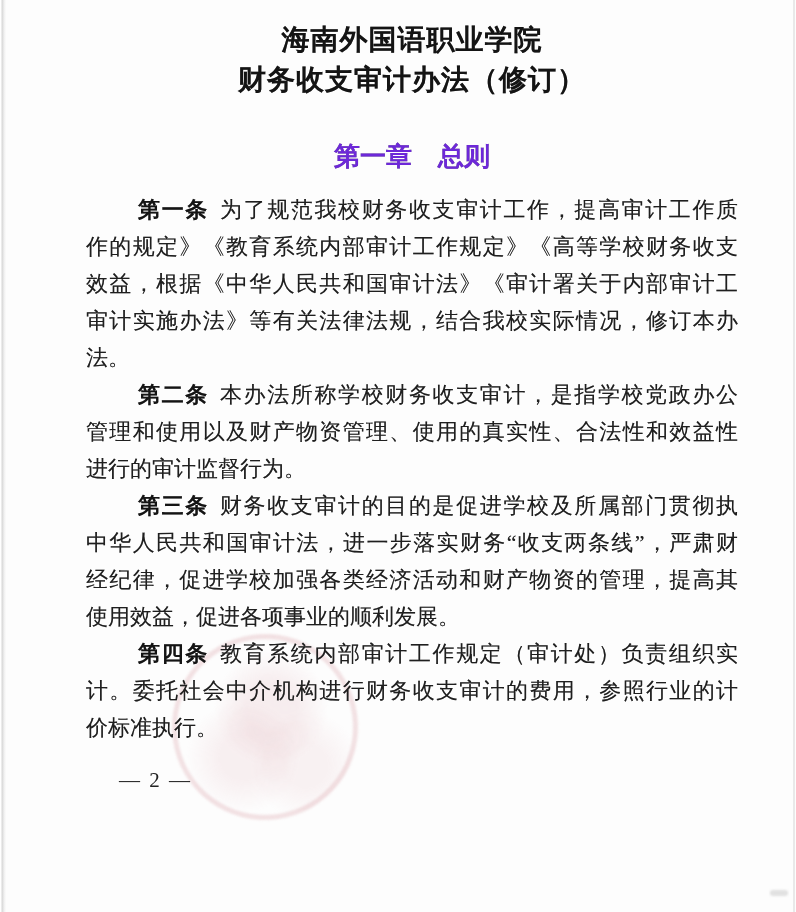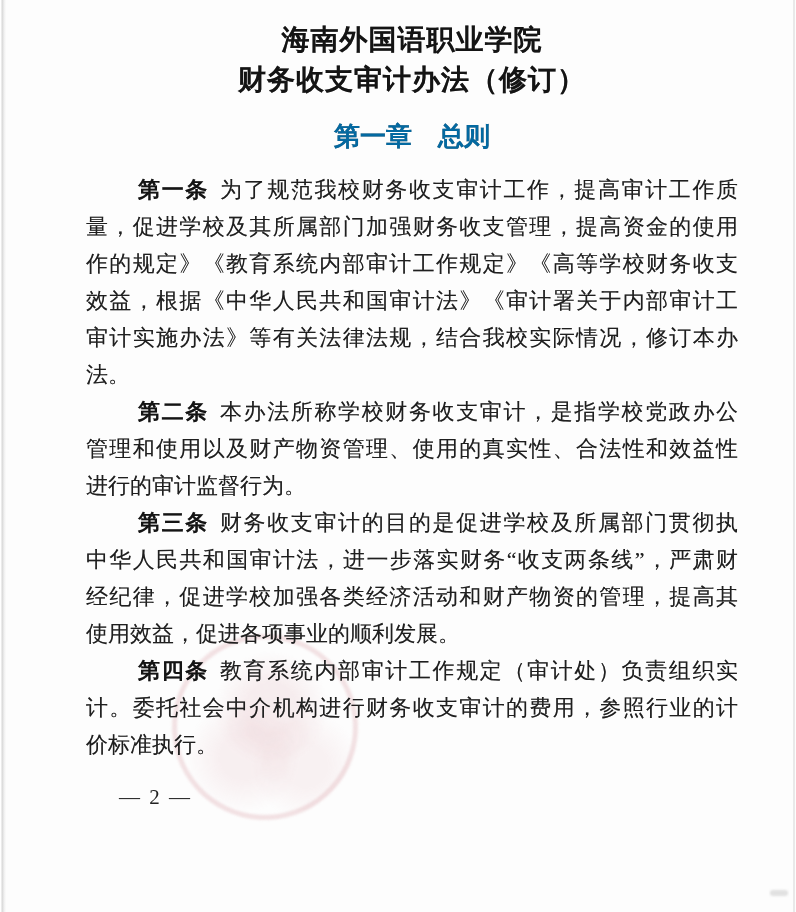--- a/index.html
+++ b/index.html
@@ -42,26 +42,26 @@
   .title-block {
     text-align: center;
     font-size: 28px;
     line-height: 40px;
     font-weight: bold;
     letter-spacing: 1px;
     color: #141414;
     text-shadow: 0 0 0.6px rgba(0,0,0,0.55);
   }
   .chapter-heading {
-    margin-top: 20px;
+    margin-top: 40px;
     text-align: center;
     font-size: 26px;
     line-height: 34px;
     font-weight: bold;
-    color: #0369a1;
+    color: #6d28d9;
     text-shadow: 0 0 0.5px rgba(0,0,0,0.5);
   }
   .doc-body {
     margin-top: 17px;
     font-size: 22px;
     text-shadow: 0 0 0.4px rgba(20,20,20,0.45);
   }
   .doc-line {
     line-height: 37px;
     height: 37px;
@@ -116,21 +116,20 @@
   <div class="title-block">
     <div>海南外国语职业学院</div>
     <div>财务收支审计办法（修订）</div>
   </div>
 
   <div class="chapter-heading">第一章　总则</div>
 
   <div class="doc-body">
 
     <div class="doc-line first"><b class="article-label">第一条</b><span>为了规范我校财务收支审计工作，提高审计工作质</span></div>
-    <div class="doc-line">量，促进学校及其所属部门加强财务收支管理，提高资金的使用</div>
     <div class="doc-line">作的规定》《教育系统内部审计工作规定》《高等学校财务收支</div>
     <div class="doc-line">效益，根据《中华人民共和国审计法》《审计署关于内部审计工</div>
     <div class="doc-line">审计实施办法》等有关法律法规，结合我校实际情况，修订本办</div>
     <div class="doc-line last">法。</div>
 
     <div class="doc-line first"><b class="article-label">第二条</b><span>本办法所称学校财务收支审计，是指学校党政办公</span></div>
     <div class="doc-line">管理和使用以及财产物资管理、使用的真实性、合法性和效益性</div>
     <div class="doc-line last">进行的审计监督行为。</div>
 
     <div class="doc-line first"><b class="article-label">第三条</b><span>财务收支审计的目的是促进学校及所属部门贯彻执</span></div>

